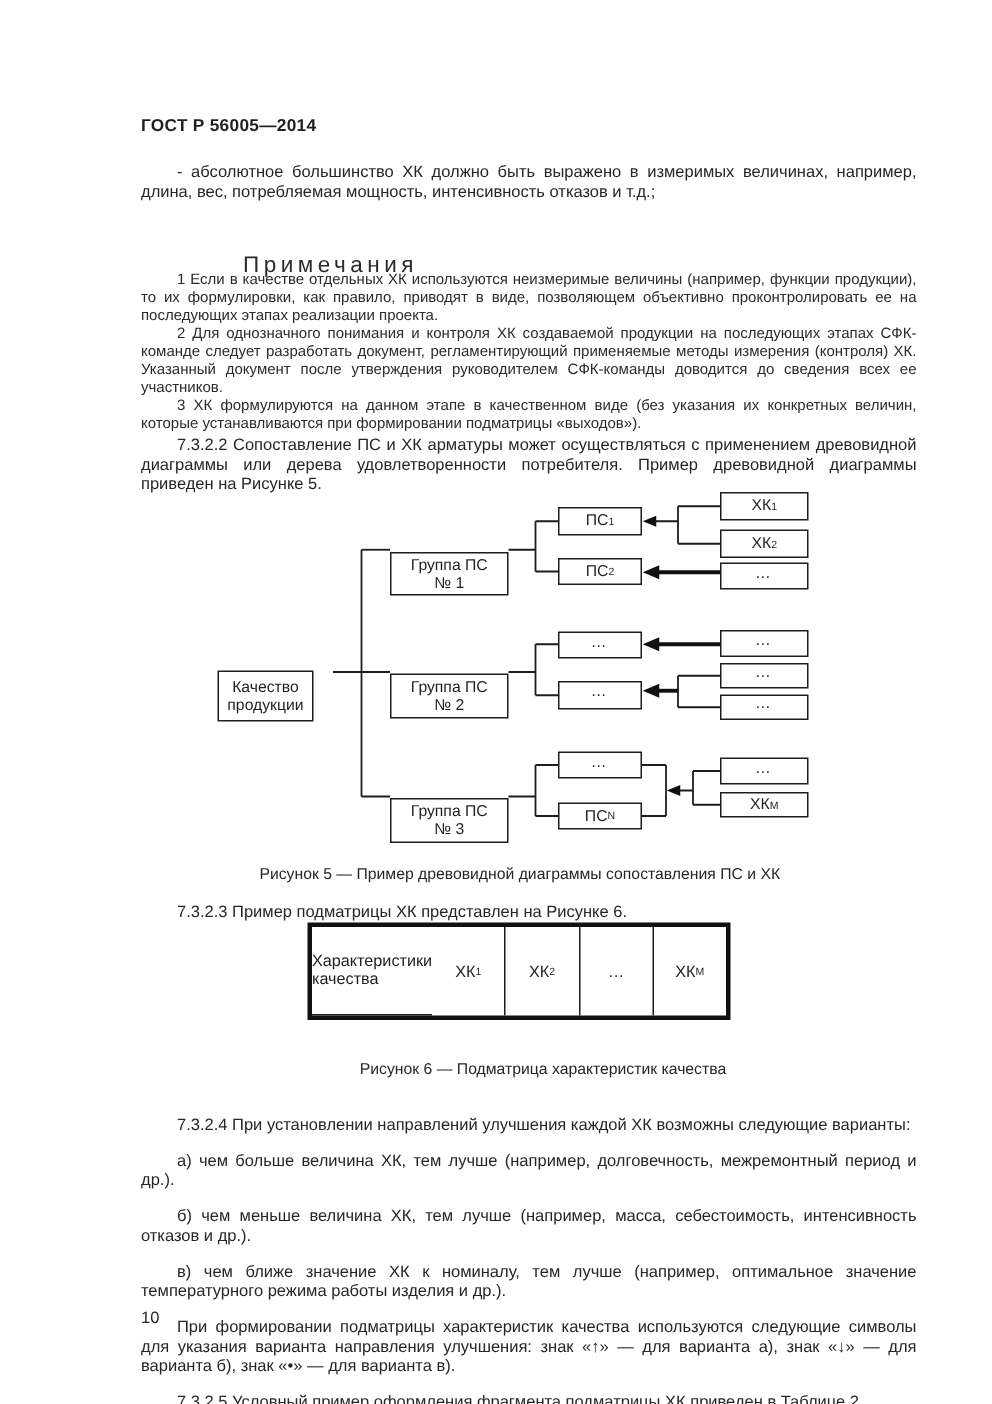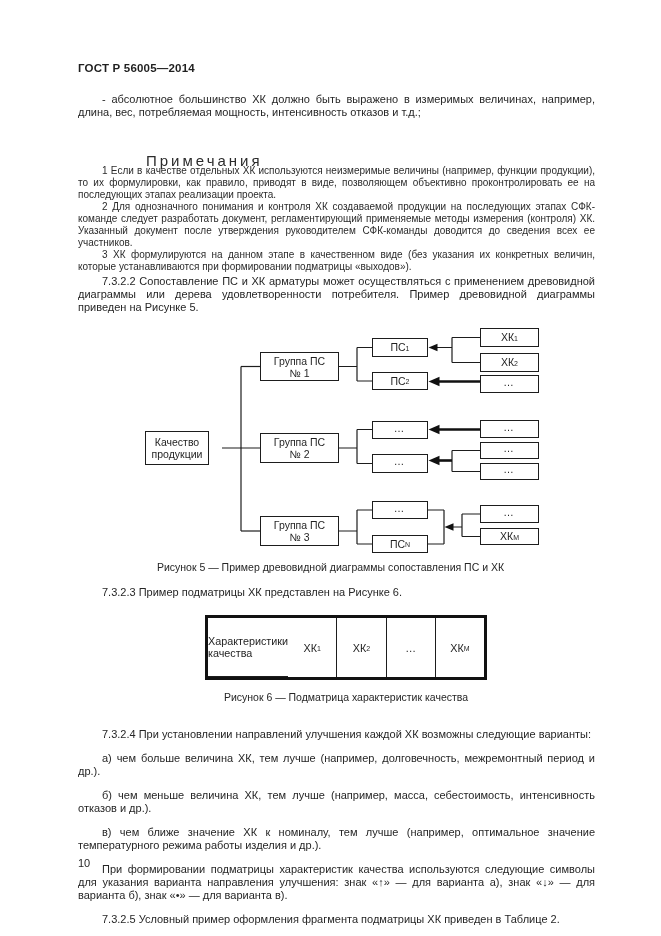--- a/index.html
+++ b/index.html
@@ -1,36 +1,36 @@
 <!DOCTYPE html>
 <html><head>
 <meta charset="utf-8">
 <style>
   html,body{margin:0;padding:0;background:#ffffff;}
   .page{
     position:relative;width:661px;height:936px;background:#ffffff;
     font-family:"Liberation Sans","DejaVu Sans",sans-serif;
     color:#262626;overflow:hidden;
   }
-  .abs{position:absolute;margin:0;}
+  .abs{position:absolute;margin:16px;}
   .doc-header{left:78px;top:62px;font-size:11.5px;font-weight:bold;color:#1f1f1f;letter-spacing:.2px;}
   .body-par{left:78px;width:517px;font-size:11px;line-height:13px;text-align:justify;text-indent:24px;}
   .note-par{left:78px;width:517px;font-size:10px;line-height:12px;text-align:justify;text-indent:24px;color:#2b2b2b;}
   .note-head{left:102px;font-size:15px;letter-spacing:3px;color:#2b2b2b;padding-left:44px;}
   .caption{font-size:10.5px;text-align:center;color:#262626;}
   .pagenum{left:78px;top:857px;font-size:11px;}
   
   .fig5{position:absolute;left:0;top:325px;width:661px;height:236px;}
   .fig5 svg{position:absolute;left:0;top:0;}
   .nb{
     position:absolute;box-sizing:border-box;border:1.2px solid #1d1d1d;background:#fff;
     display:flex;align-items:center;justify-content:center;
     font-size:10.5px;line-height:11px;color:#1f1f1f;text-align:center;
   }
-  .nb.two{flex-direction:column;line-height:12px;}
+  .nb.two{flex-direction:column;line-height:12px;margin-top:16px;}
   .nb sub{font-size:7px;line-height:0;position:relative;bottom:-1px;}
   .nb .dots{letter-spacing:2px;position:relative;top:-2px;}
   
   .t6{
     position:absolute;left:205px;top:615px;width:282px;height:65px;box-sizing:border-box;
     border:3px solid #111;display:flex;flex-direction:row;
   }
   .t6-head{
     flex:0 0 31px;border-bottom:1.2px solid #1d1d1d;display:flex;align-items:center;justify-content:center;
     font-size:10.8px;color:#1f1f1f;

